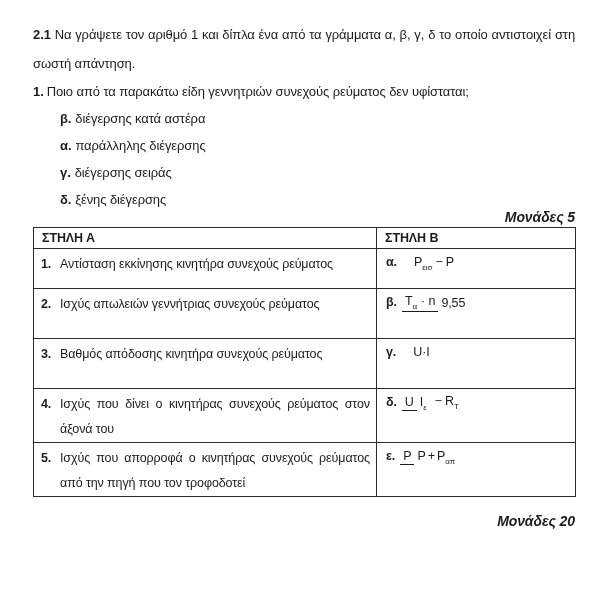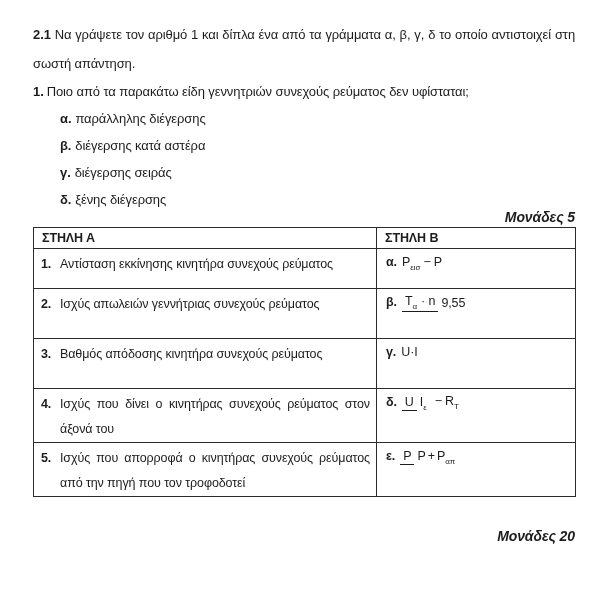--- a/index.html
+++ b/index.html
@@ -22,21 +22,21 @@
   .options { margin-left: 27px; }
   .option { font-size: 13px; line-height: 27px; }
   .option b { margin-right: 4px; }
 
   .points {
     text-align: right;
     font-weight: bold; font-style: italic;
     font-size: 14px; line-height: 16px;
   }
   .points-5 { margin-top: -4px; }
-  .points-20 { margin-top: 31px; }
+  .points-20 { margin-top: 16px; }
 
   .para-22 { margin-top: 22px; line-height: 28px; }
 
   table.match {
     margin-top: 2px;
     width: 542px;
     border-collapse: collapse;
     table-layout: fixed;
     border: 1.5px solid #2b2b2b;
   }
@@ -53,42 +53,42 @@
   tr.r4 { height: 51px; }
   tr.r5 { height: 53px; }
 
   .cellA { display: flex; padding: 3px 6px 0 7px; }
   .rownum { font-weight: bold; width: 19px; flex-shrink: 0; line-height: 25px; }
   .desc { flex: 1; text-align: justify; line-height: 25px; }
 
   .cellB { display: flex; align-items: center; gap: 5px; padding: 4px 4px 0 9px; }
   .cellB-top { align-items: flex-start; }
   .flet { font-weight: bold; line-height: 19px; }
-  .expr { line-height: 19px; white-space: nowrap; }
+  .expr { line-height: 19px; white-space: nowrap; margin-left: 12px; }
   sub { font-size: 8px; line-height: 1; letter-spacing: 0; }
   .op { margin: 0 3px; }
   .op2 { margin: 0 2px; }
   .frac { display: inline-flex; align-items: center; vertical-align: middle; }
   .frac .num { border-bottom: 1px solid #1c1c1c; padding: 0 3px; line-height: 16px; white-space: nowrap; }
   .frac .den { padding: 0 3px; line-height: 16px; white-space: nowrap; }
   .mdot { margin-left: 4px; }
   .rterm { white-space: nowrap; }
 </style>
 </head>
 <body>
 
 <div class="page">
 
   <div class="para"><b>2.1</b> <span>Να γράψετε τον αριθμό 1 και δίπλα ένα από τα γράμματα α, β, γ, δ το οποίο αντιστοιχεί στη σωστή απάντηση.</span></div>
 
   <div class="question"><b>1.</b><span>Ποιο από τα παρακάτω είδη γεννητριών συνεχούς ρεύματος δεν υφίσταται;</span></div>
 
   <div class="options">
+    <div class="option"><b>β.</b><span>διέγερσης κατά αστέρα</span></div>
     <div class="option"><b>α.</b><span>παράλληλης διέγερσης</span></div>
-    <div class="option"><b>β.</b><span>διέγερσης κατά αστέρα</span></div>
     <div class="option"><b>γ.</b><span>διέγερσης σειράς</span></div>
     <div class="option"><b>δ.</b><span>ξένης διέγερσης</span></div>
   </div>
 
   <div class="points points-5">Μονάδες 5</div>
 
 
   <table class="match">
     <colgroup>
         <col style="width:343px">

